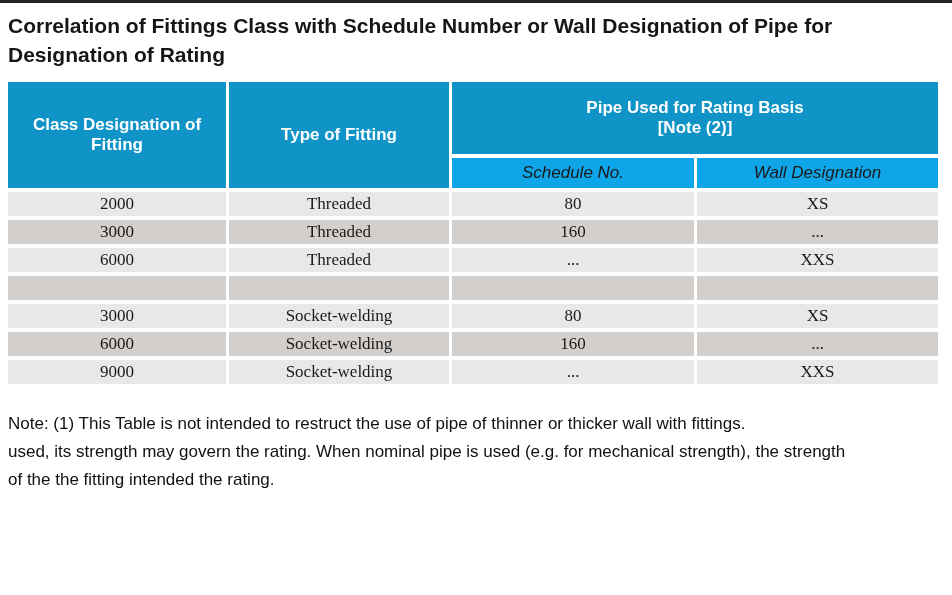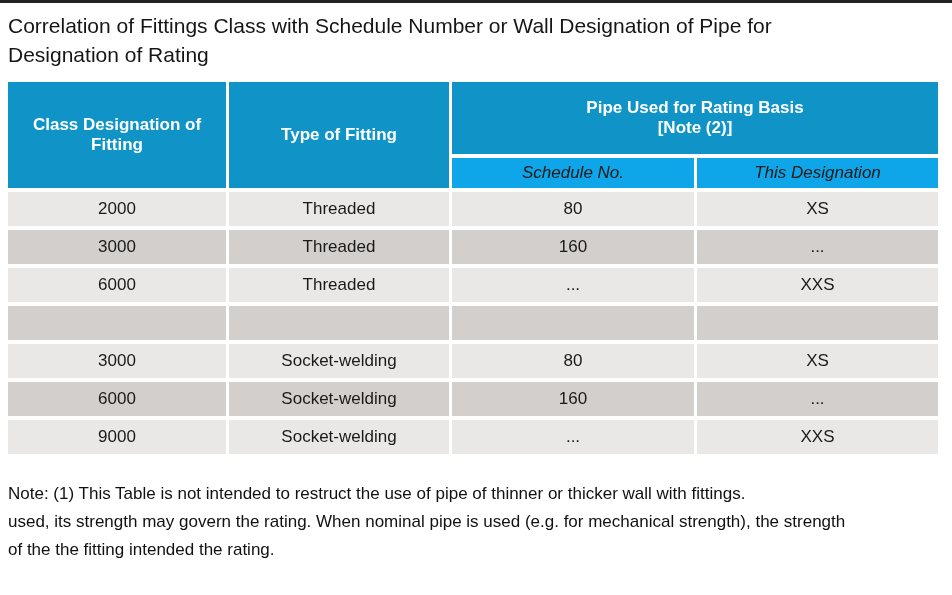--- a/index.html
+++ b/index.html
@@ -13,21 +13,21 @@
     overflow: hidden;
   }
   .top-edge {
     width: 952px;
     height: 3px;
     background: #232323;
   }
   .page-title {
     margin: 8px 0 0 8px;
     font-size: 21px;
-    font-weight: normal;
+    font-weight: bold;
     color: #161616;
     line-height: 29px;
   }
   .page-title div { white-space: pre; }
 
   table.fittings {
     border-collapse: separate;
     border-spacing: 3px 4px;
     table-layout: fixed;
     width: 936px;
@@ -50,21 +50,21 @@
   tr.head-row-2 { height: 30px; }
   th.sub-head {
     background: #0ea5e9;
     color: #1a1a1a;
     font-style: italic;
     font-weight: normal;
     font-size: 17px;
     text-align: center;
     vertical-align: middle;
   }
-  tbody tr { height: 34px; }
+  tbody tr { height: 24px; font-family: Liberation Serif, serif; }
   tbody td {
     text-align: center;
     vertical-align: middle;
     font-size: 17px;
     color: #1a1a1a;
   }
   tr.row-light td { background: #e9e8e6; }
   tr.row-dark  td { background: #d2cfcc; }
 
   .note-block {
@@ -96,21 +96,21 @@
     <tr class="head-row-1">
       <th class="main-head" rowspan="2">Class Designation of Fitting</th>
       <th class="main-head" rowspan="2">Type of Fitting</th>
       <th class="main-head" colspan="2">
         <div>Pipe Used for Rating Basis</div>
         <div>[Note (2)]</div>
       </th>
     </tr>
     <tr class="head-row-2">
       <th class="sub-head">Schedule No.</th>
-      <th class="sub-head">This Designation</th>
+      <th class="sub-head">Wall Designation</th>
     </tr>
   </thead>
   <tbody>
     <tr class="row-light">
       <td>2000</td>
       <td>Threaded</td>
       <td>80</td>
       <td>XS</td>
     </tr>
     <tr class="row-dark">

